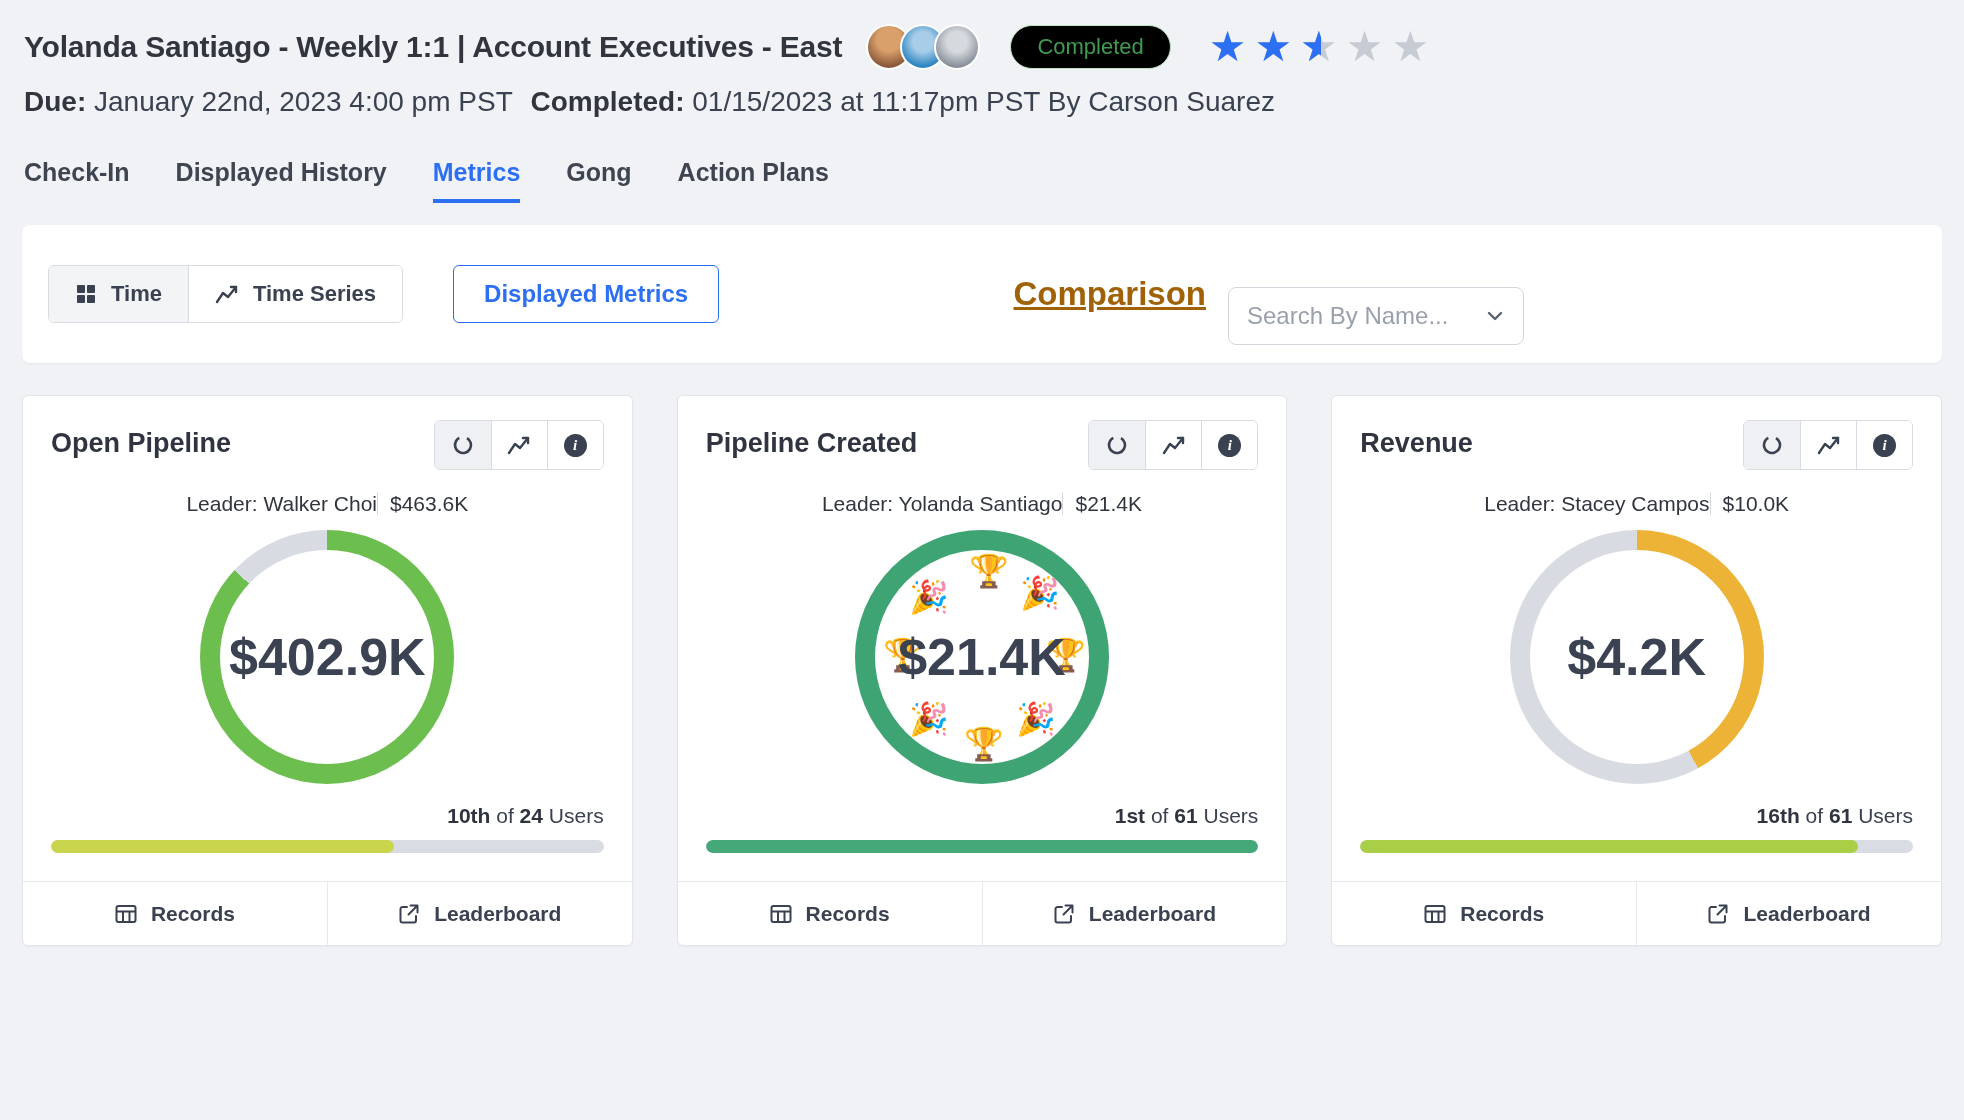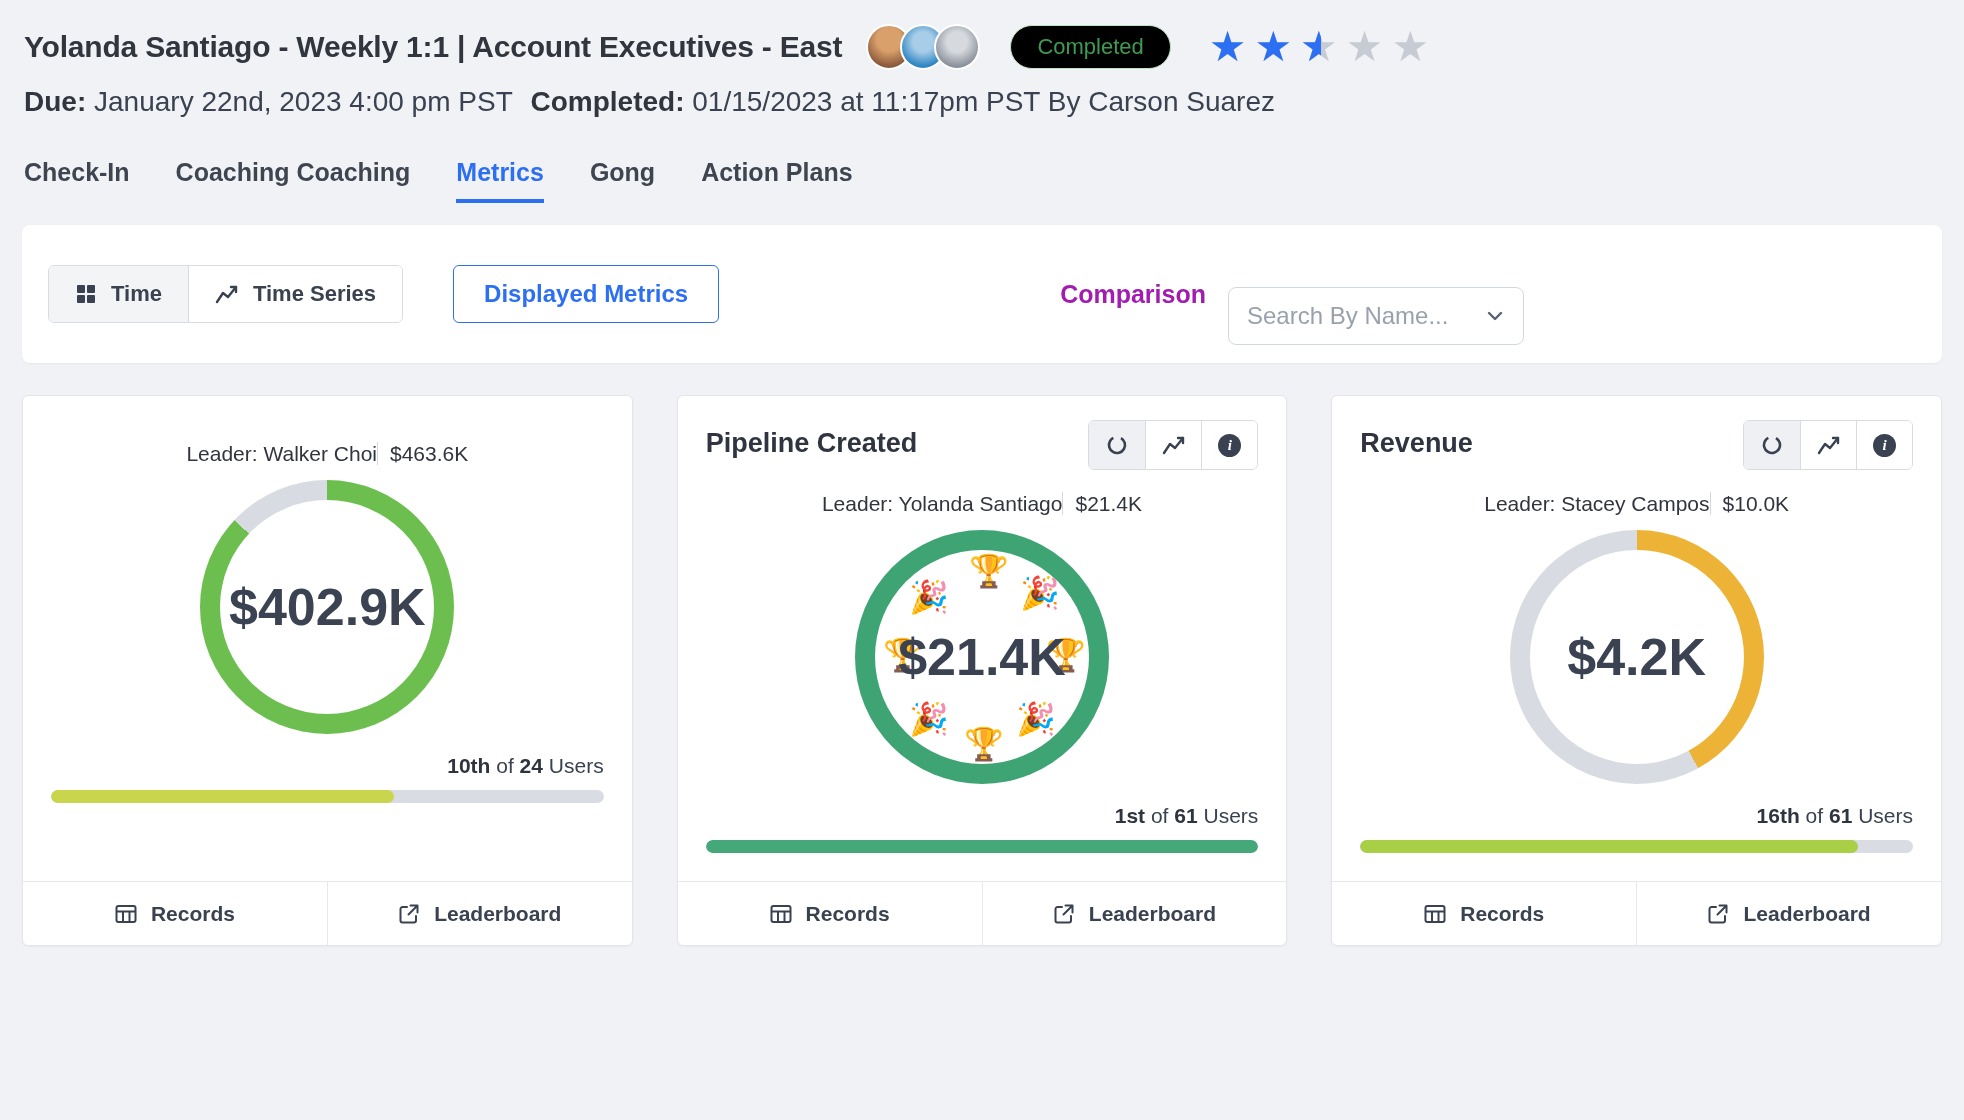--- a/index.html
+++ b/index.html
@@ -54,21 +54,21 @@
     font-family:inherit;
   }
   .seg-btn.active { background:#f3f4f6; }
   .seg-btn + .seg-btn { border-left:1px solid #d8dce2; }
   .dm-btn {
     margin-left:50px; height:58px; padding:0 30px; background:#fff;
     border:1px solid #2d6ff2; color:#2d6ff2; border-radius:6px;
     font-size:24px; font-weight:600; cursor:pointer; font-family:inherit;
   }
   .comparison { margin-left:auto; margin-right:392px; display:flex; align-items:center; gap:22px; }
-  .comparison-label { font-size:25px; font-weight:700; color:#a21caf; }
+  .comparison-label { font-size:33px; font-weight:700; color:#a16207;text-decoration:underline; }
   .comparison-select {
     width:296px; height:58px; border:1px solid #d3d7de; border-radius:8px;
     display:flex; align-items:center; justify-content:space-between;
     padding:0 16px 0 18px; background:#fff; cursor:pointer;margin-top:44px;
   }
   .comparison-select .ph { font-size:24px; color:#9aa1ad; }
 
   
   .cards { margin-top:32px; display:grid; grid-template-columns:repeat(3,1fr); gap:44px; }
   .card {
@@ -144,21 +144,21 @@
 
   <div class="due-row">
     <b>Due:</b>
     <span class="sp">January 22nd, 2023 4:00 pm PST</span>
     <b>Completed:</b>
     <span>01/15/2023 at 11:17pm PST By Carson Suarez</span>
   </div>
 
   <div class="tabs">
     <div class="tab">Check-In</div>
-    <div class="tab">Coaching Coaching</div>
+    <div class="tab">Displayed History</div>
     <div class="tab active">Metrics</div>
     <div class="tab">Gong</div>
     <div class="tab">Action Plans</div>
   </div>
 
   <div class="toolbar">
     <div class="seg">
       <button class="seg-btn active">
         <span>
           <svg class="ic" width="22" height="22" viewBox="0 0 22 22">
@@ -193,20 +193,39 @@
             </svg>
         </span>
       </div>
     </div>
   </div>
 
   <div class="cards">
 
     <div class="card">
       <div class="card-body">
+        <div class="card-head">
+          <div class="card-title">Open Pipeline</div>
+          <div class="iconbar">
+            <button class="icon-btn active">
+              <svg class="ic" width="22" height="22" viewBox="0 0 22 22">
+                  <circle cx="11" cy="11" r="8" fill="none" stroke="#3a4150" stroke-width="2.6" stroke-dasharray="42 8" transform="rotate(-60 11 11)"></circle>
+                </svg>
+            </button>
+            <button class="icon-btn">
+              <svg class="ic" width="24" height="22" viewBox="0 0 24 22">
+                  <path d="M2 19 L8 10 L13 14 L21 4" fill="none" stroke="#3a4150" stroke-width="2.4" stroke-linecap="round" stroke-linejoin="round"></path>
+                  <path d="M16 4 H21 V9" fill="none" stroke="#3a4150" stroke-width="2.4" stroke-linecap="round" stroke-linejoin="round"></path>
+                </svg>
+            </button>
+            <button class="icon-btn">
+                <span class="info-dot"></span>
+              </button>
+          </div>
+        </div>
         <div class="leader-row">
           <span>Leader: Walker Choi</span><span class="leader-val">$463.6K</span>
         </div>
         <div class="donut-wrap">
           <div class="donut" style="background: conic-gradient(rgb(108, 191, 78) 0deg, rgb(108, 191, 78) 87%, rgb(216, 219, 225) 87%, rgb(216, 219, 225) 100%);">
             <div class="donut-inner">
               <span class="donut-value">$402.9K</span>
             </div>
           </div>
         </div>

